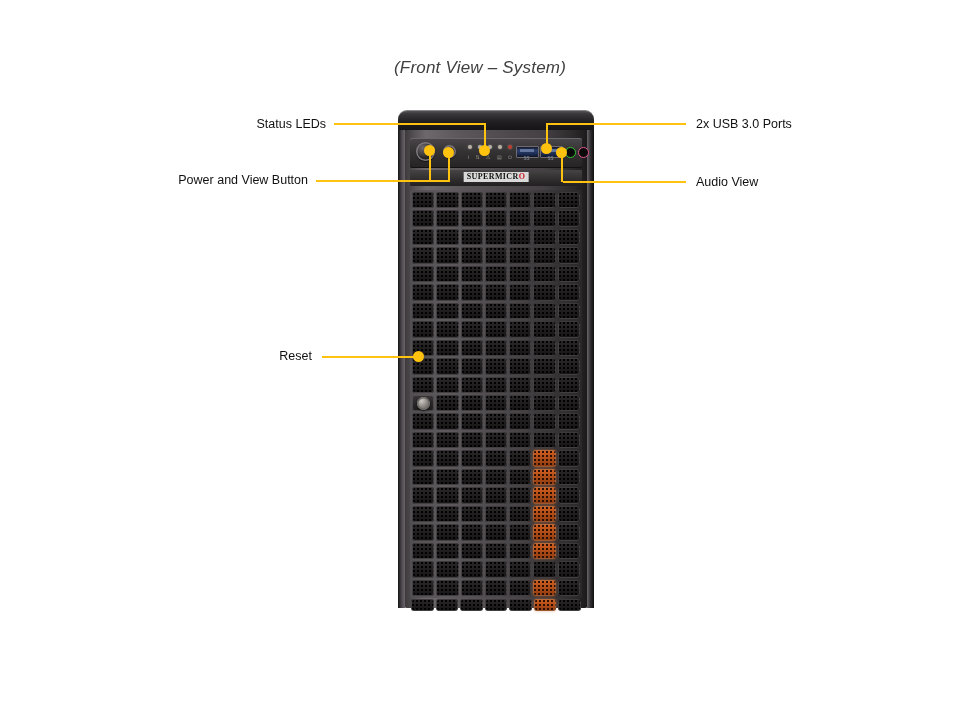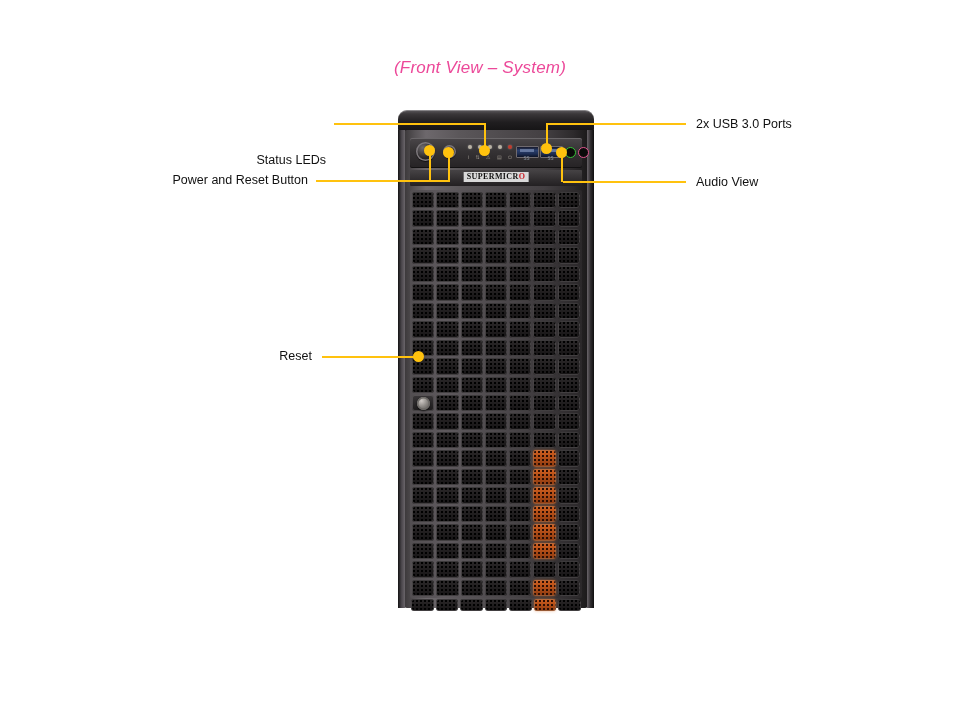--- a/index.html
+++ b/index.html
@@ -18,21 +18,21 @@
 
   
   .title {
     position: absolute;
     left: 0;
     top: 58px;
     width: 960px;
     text-align: center;
     font-style: italic;
     font-size: 17px;
-    color: #ec4899;
+    color: #404040;
     letter-spacing: .2px;
   }
 
   
   .label {
     position: absolute;
     font-size: 12.5px;
     color: #111;
     white-space: nowrap;
     line-height: 1;
@@ -509,26 +509,26 @@
       <div class="cell"></div>
       <div class="cell"></div>
       <div class="cell"></div>
       <div class="cell"></div>
       <div class="cell"></div>
       <div class="cell lit"></div>
       <div class="cell"></div>
     </div>
 </div>
 
-<div class="label left" style="left:140px; top:118px; width:186px;margin-top:36px;">Status LEDs</div>
+<div class="label left" style="left:140px; top:118px; width:186px;">Status LEDs</div>
 <div class="lead-h" style="left:334px; top:123px; width:152px;"></div>
 <div class="lead-v" style="left:484px; top:123px; height:28px;"></div>
 <div class="dot" style="left:479px; top:145px;"></div>
 
-<div class="label left" style="left:100px; top:174px; width:208px;">Power and Reset Button</div>
+<div class="label left" style="left:100px; top:174px; width:208px;">Power and View Button</div>
 <div class="lead-h" style="left:316px; top:180px; width:134px;"></div>
 <div class="lead-v" style="left:429px; top:150px; height:31px;"></div>
 <div class="lead-v" style="left:448px; top:152px; height:29px;"></div>
 <div class="dot" style="left:424px; top:145px;"></div>
 <div class="dot" style="left:443px; top:147px;"></div>
 
 <div class="label right" style="left:696px; top:118px;">2x USB 3.0 Ports</div>
 <div class="lead-h" style="left:548px; top:123px; width:138px;"></div>
 <div class="lead-v" style="left:546px; top:123px; height:26px;"></div>
 <div class="dot" style="left:541px; top:143px;"></div>

